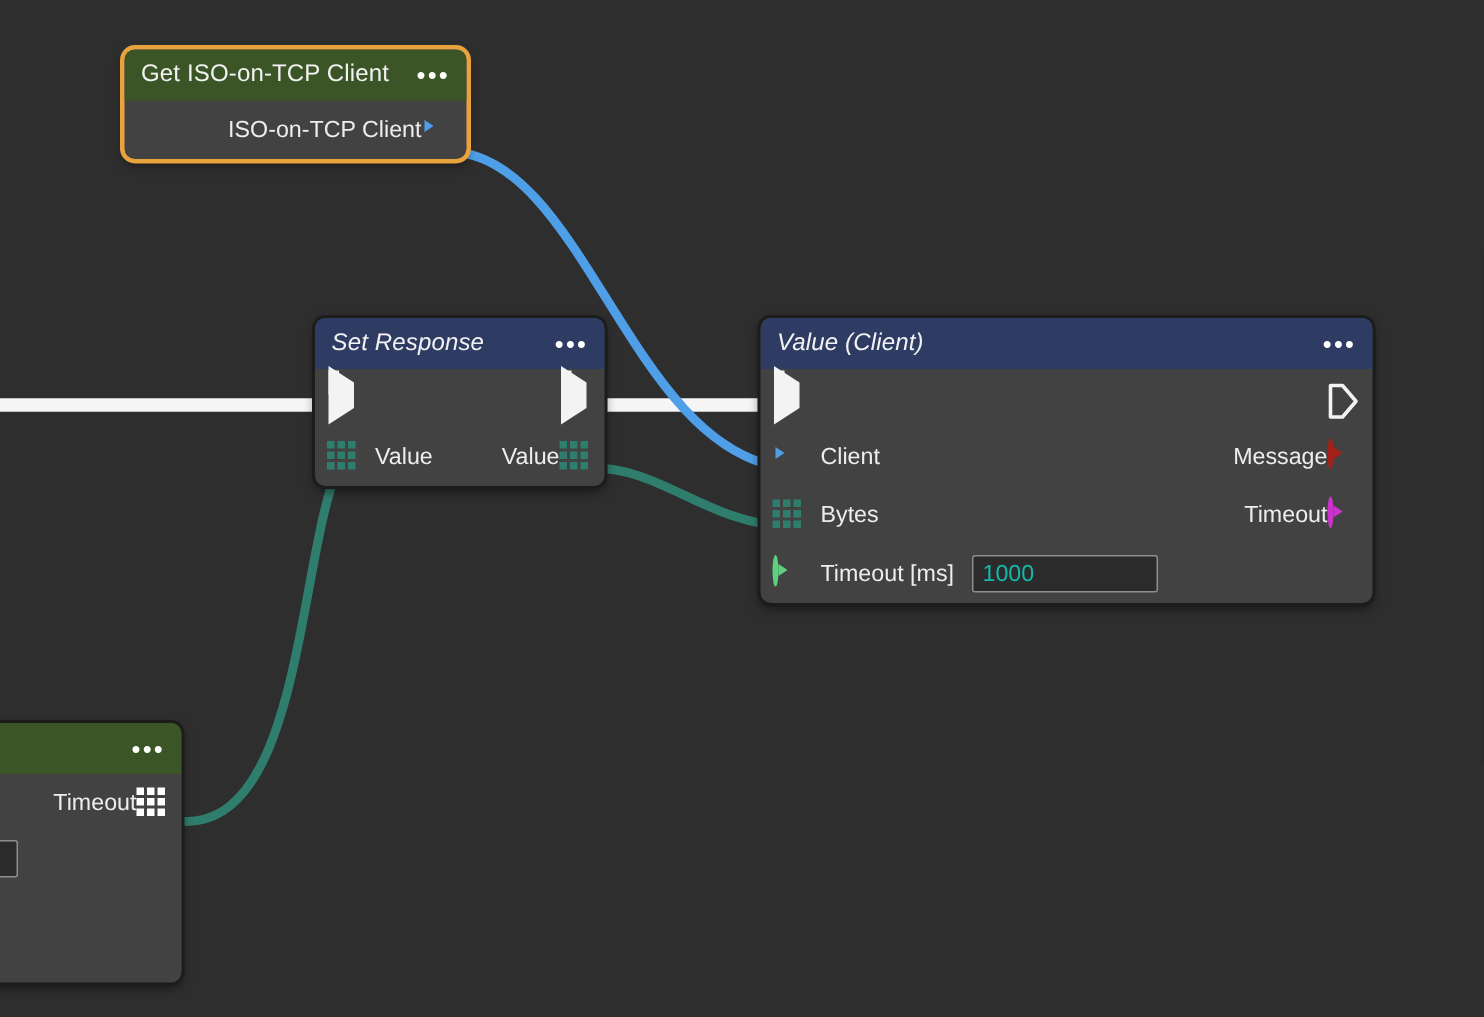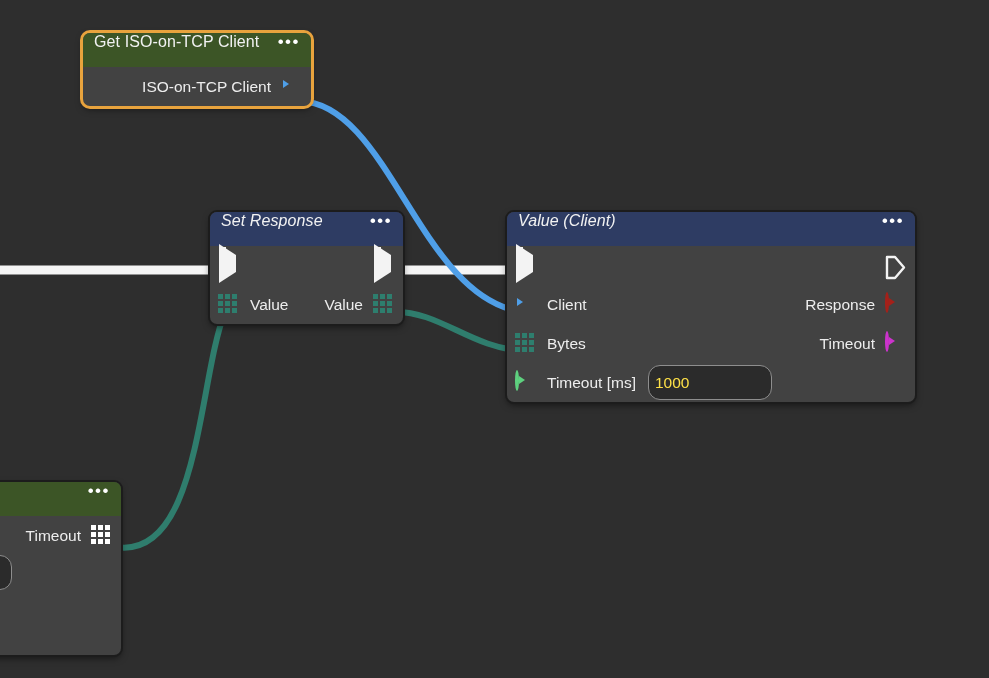--- a/index.html
+++ b/index.html
@@ -27,21 +27,21 @@
     box-shadow: 0 0 0 2px #1c1c1c, 0 3px 7px rgba(0,0,0,.55);
     overflow: hidden;
     z-index: 5;
   }
   .node.accent {
     box-shadow: 0 0 0 3px #e8a33d, 0 3px 7px rgba(0,0,0,.55);
   }
   .node-header {
     height: 34px;
     display: flex;
-    align-items: flex-start;
+    align-items: center;
     padding: 0 11px;
     color: #f2f2f2;
     font-size: 16px;
     letter-spacing: .1px;
     white-space: nowrap;
   }
   .hdr-blue  { background: #2e3c63; font-style: italic; }
   .hdr-green { background: #3c5526; }
   .node-title { flex: 1 1 auto; }
   .dots {
@@ -57,21 +57,21 @@
   
   .row {
     display: flex;
     align-items: center;
     height: 39px;
     color: #ededed;
     font-size: 15.5px;
     white-space: nowrap;
   }
   .side-l { display: flex; align-items: center; gap: 10px; padding-left: 8px; }
-  .side-r { display: flex; align-items: center; gap: 10px; padding-right: 8px; margin-left: auto; }
+  .side-r { display: flex; align-items: center; padding-right: 8px; margin-left: auto; }
   .spacer { flex: 1 1 auto; }
 
   
   .pin { position: relative; width: 22px; height: 22px; flex: 0 0 22px; }
 
   
   .exec-fill {
     width: 0; height: 0;
     border-top: 11px solid transparent;
     border-bottom: 11px solid transparent;
@@ -117,26 +117,26 @@
     grid-template-columns: repeat(3, 5px);
     grid-template-rows: repeat(3, 5px);
     gap: 2px;
   }
   .grid3 i { display: block; background: currentColor; }
 
   
   .field {
     background: #2b2b2b;
     border: 1px solid #8e8e8e;
-    border-radius: 12px;
-    color: #fde047;
+    border-radius: 2px;
+    color: #14b8a6;
     font-size: 15.5px;
     font-family: "Liberation Sans", sans-serif;
     padding: 3px 6px;
-    height: 35px;
+    height: 25px;
     line-height: 17px;
     outline: none;
   }
 
   
   #node-get-client { left: 83px;  top: 33px;  width: 228px; }
   #node-set-response { left: 210px; top: 212px; width: 193px; }
   #node-send-client { left: 507px; top: 212px; width: 408px; }
   #node-return { left: -60px; top: 482px; width: 181px; }
 </style>
@@ -258,21 +258,21 @@
       </div>
 
       <div class="row">
         <div class="side-l">
           <span class="pin">
             <span class="circ filled" style="color:#4f9fe8"></span>
           </span>
           <span>Client</span>
         </div>
         <div class="side-r">
-          <span>Response</span>
+          <span>Message</span>
           <span class="pin">
             <span class="circ hollow" style="color:#a52019"></span>
           </span>
         </div>
       </div>
 
       <div class="row">
         <div class="side-l">
           <span class="pin">
             <span class="grid3" style="color:#2e7e6e">

